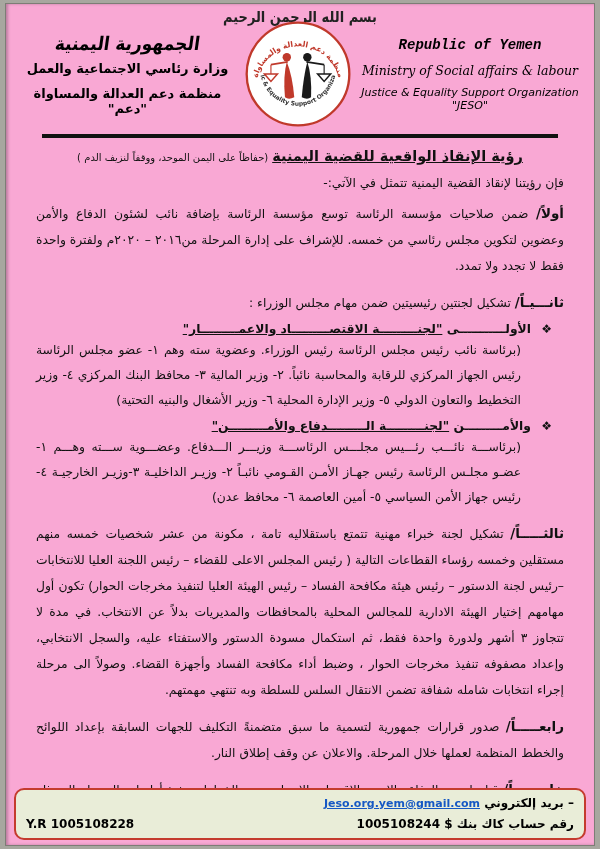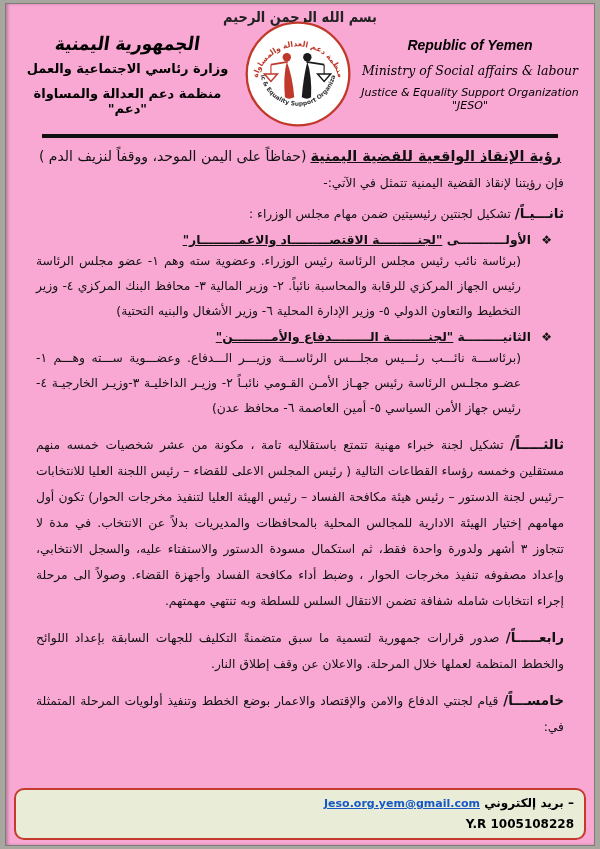--- a/index.html
+++ b/index.html
@@ -28,42 +28,42 @@
     transform:scaleY(1.15);
   }
   .header{
     display:flex;
     align-items:center;
     justify-content:space-between;
     padding:0 14px;
     margin-top:-6px;
   }
   .h-en{width:220px;text-align:center;}
-  .h-en .l1{font-family:Liberation Sans, sans-serif;font-style:italic;font-weight:bold;font-size:14px;}
+  .h-en .l1{font-family:Liberation Mono, monospace;font-style:italic;font-weight:bold;font-size:14px;}
   .h-en .l2{font-family:"DejaVu Serif","Liberation Serif",serif;font-style:italic;font-size:12.5px;margin-top:10px;}
   .h-en .l3{font-style:italic;font-weight:normal;font-size:11px;margin-top:8px;}
   .h-logo{width:118px;height:112px;position:relative;}
   .h-ar{width:215px;text-align:center;direction:rtl;}
   .h-ar .l1{font-weight:bold;font-size:17px;transform:skewX(-8deg) scaleY(1.1);letter-spacing:-1px;}
   .h-ar .l2{font-weight:bold;font-size:13px;margin-top:8px;}
   .h-ar .l3{font-weight:bold;font-size:13px;margin-top:10px;}
   .rule{
     height:4px;background:#111;
     margin:4px 36px 0 36px;
   }
   
   .content{
     direction:rtl;
     padding:6px 30px 0 30px;
     color:#111;
     font-size:12.3px;
   }
   .doc-title{text-align:center;margin-top:4px;}
   .doc-title .main{font-weight:bold;font-size:14.5px;text-decoration:underline;}
-  .doc-title .paren{font-size:14px;}
+  .doc-title .paren{font-size:10px;}
   .intro1{font-weight:bold;margin-top:10px;text-align:right;}
   .intro2{font-weight:normal;margin-top:12px;text-align:right;}
   .para{margin-top:10px;text-align:justify;line-height:26px;}
   .para .lbl{font-weight:bold;font-size:13.5px;}
   .committee{margin-top:6px;margin-right:12px;}
   .c-title{font-weight:bold;}
   .c-title .bullet{display:inline-block;margin-left:6px;font-size:12px;}
   .c-title .cname{text-decoration:underline;}
   .c-body{text-align:justify;line-height:25px;margin-top:2px;margin-right:31px;}
   
@@ -134,39 +134,43 @@
 
   <div class="content">
 
     <div class="doc-title">
       <span class="main">رؤية الإنقاذ الواقعية للقضية اليمنية</span>
       <span class="paren">(حفاظاً على اليمن الموحد، ووقفاً لنزيف الدم )</span>
     </div>
 
     <div class="intro2">فإن رؤيتنا لإنقاذ القضية اليمنية تتمثل في الآتي:-</div>
 
+    <div class="para">
+      <span class="lbl">أولاً/</span>
+      <span>ضمن صلاحيات مؤسسة الرئاسة توسع مؤسسة الرئاسة بإضافة نائب لشئون الدفاع والأمن وعضوين لتكوين مجلس رئاسي من خمسه. للإشراف على إدارة المرحلة من٢٠١٦ – ٢٠٢٠م ولفترة واحدة فقط  لا تجدد ولا تمدد.</span>
+    </div>
 
     <div class="para">
       <span class="lbl">ثانـــيـاً/</span>
       <span>تشكيل لجنتين  رئيسيتين ضمن مهام مجلس الوزراء :</span>
     </div>
 
     <div class="committee">
       <div class="c-title">
         <span class="bullet">❖</span>
         <span>الأولـــــــــــى</span>
         <span class="cname">"لجنـــــــــة الاقتصـــــــــاد والاعمـــــــــار"</span>
       </div>
       <div class="c-body">(برئاسة نائب رئيس مجلس الرئاسة رئيس الوزراء. وعضوية سته  وهم  ١- عضو مجلس الرئاسة رئيس الجهاز المركزي للرقابة والمحاسبة نائباً.  ٢- وزير المالية  ٣- محافظ البنك المركزي  ٤- وزير التخطيط والتعاون الدولي  ٥- وزير الإدارة المحلية  ٦- وزير الأشغال والبنيه التحتية)</div>
     </div>
 
     <div class="committee">
       <div class="c-title">
         <span class="bullet">❖</span>
-        <span>الثانيـــــــــة</span>
+        <span>والأمـــــــــن</span>
         <span class="cname">"لجنـــــــــة الـــــــــدفاع والأمـــــــــن"</span>
       </div>
       <div class="c-body">(برئاســـة نائـــب رئـــيس مجلـــس الرئاســـة وزيـــر الـــدفاع. وعضـــوية ســـته وهـــم  ١- عضـو مجلـس الرئاسة رئيس جهـاز الأمـن القـومي نائبـاً  ٢- وزيـر الداخليـة  ٣-وزيـر الخارجيـة  ٤- رئيس جهاز الأمن السياسي  ٥- أمين العاصمة  ٦- محافظ عدن)</div>
     </div>
 
     <div class="para">
       <span class="lbl">ثالثـــــاً/</span>
       <span>تشكيل لجنة خبراء مهنية تتمتع باستقلاليه تامة ، مكونة من عشر شخصيات خمسه منهم مستقلين وخمسه رؤساء القطاعات التالية ( رئيس المجلس الاعلى للقضاء – رئيس اللجنة العليا للانتخابات –رئيس لجنة الدستور – رئيس هيئة مكافحة الفساد – رئيس الهيئة العليا لتنفيذ مخرجات الحوار) تكون أول مهامهم إختيار الهيئة الادارية للمجالس المحلية بالمحافظات والمديريات بدلاً عن الانتخاب. في مدة لا تتجاوز ٣ أشهر ولدورة واحدة فقط، ثم استكمال مسودة الدستور والاستفتاء عليه، والسجل الانتخابي، وإعداد مصفوفه تنفيذ مخرجات الحوار ، وضبط أداء مكافحة الفساد وأجهزة القضاء.  وصولاً الى مرحلة إجراء انتخابات شامله شفافة تضمن الانتقال السلس للسلطة وبه تنتهي مهمتهم.</span>
     </div>
 
@@ -183,20 +187,25 @@
   </div>
 
   <div class="footer">
     <div class="f-row">
       <div class="f-left">
         <span>– بريد إلكتروني</span>
         <a href="#" class="email num">Jeso.org.yem@gmail.com</a>
       </div>
     </div>
     <div class="f-row">
+      <div>
+        <span>رقم حساب كاك بنك</span>
+        <span class="num">1005108244</span>
+        <span class="num">$</span>
+      </div>
       <div class="f-left">
         <span class="num">Y.R</span>
         <span class="num">1005108228</span>
       </div>
     </div>
   </div>
 
 </div>
 
 </body></html>

